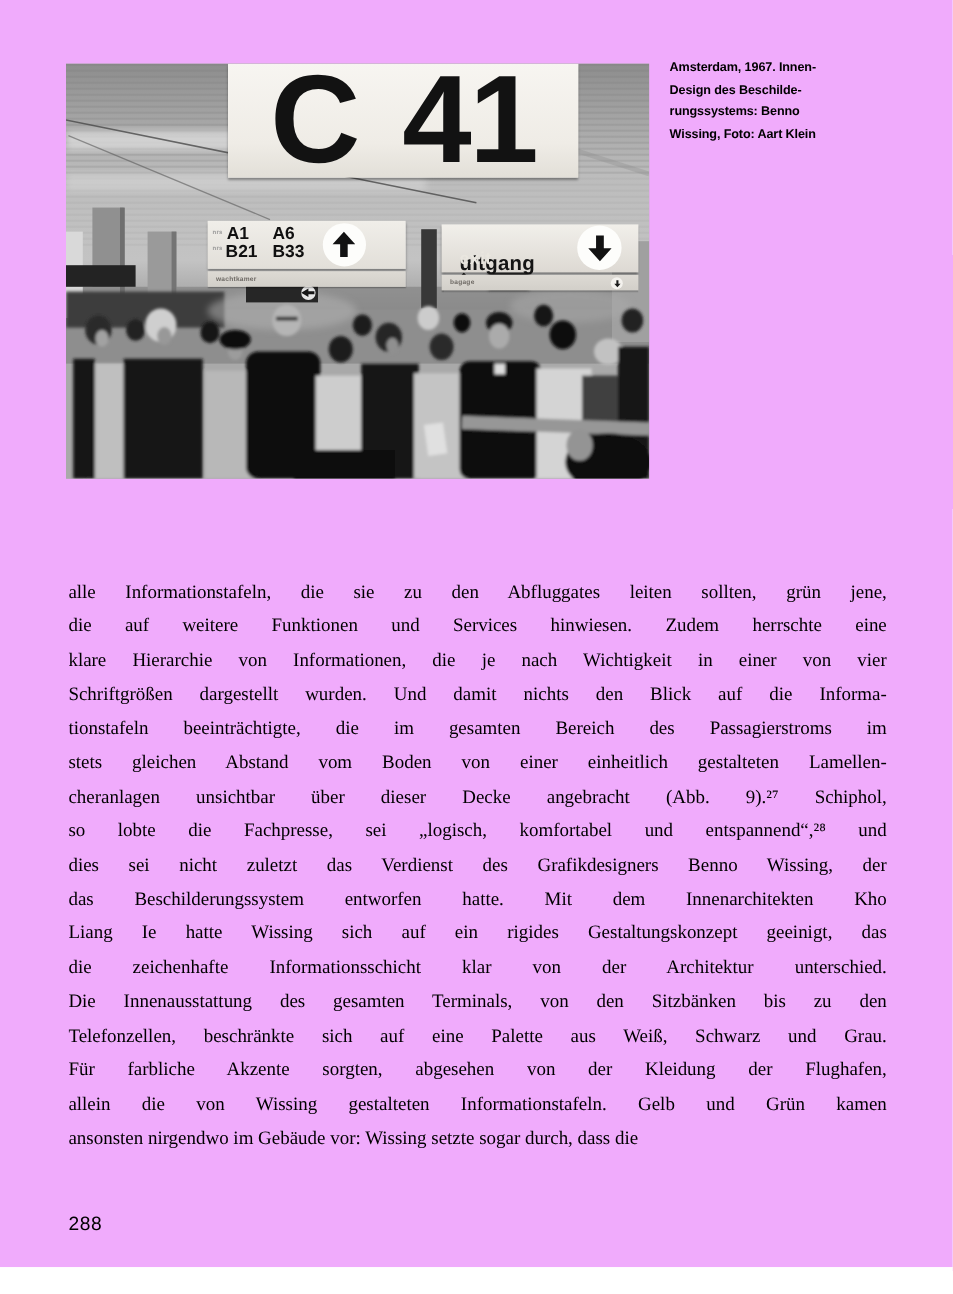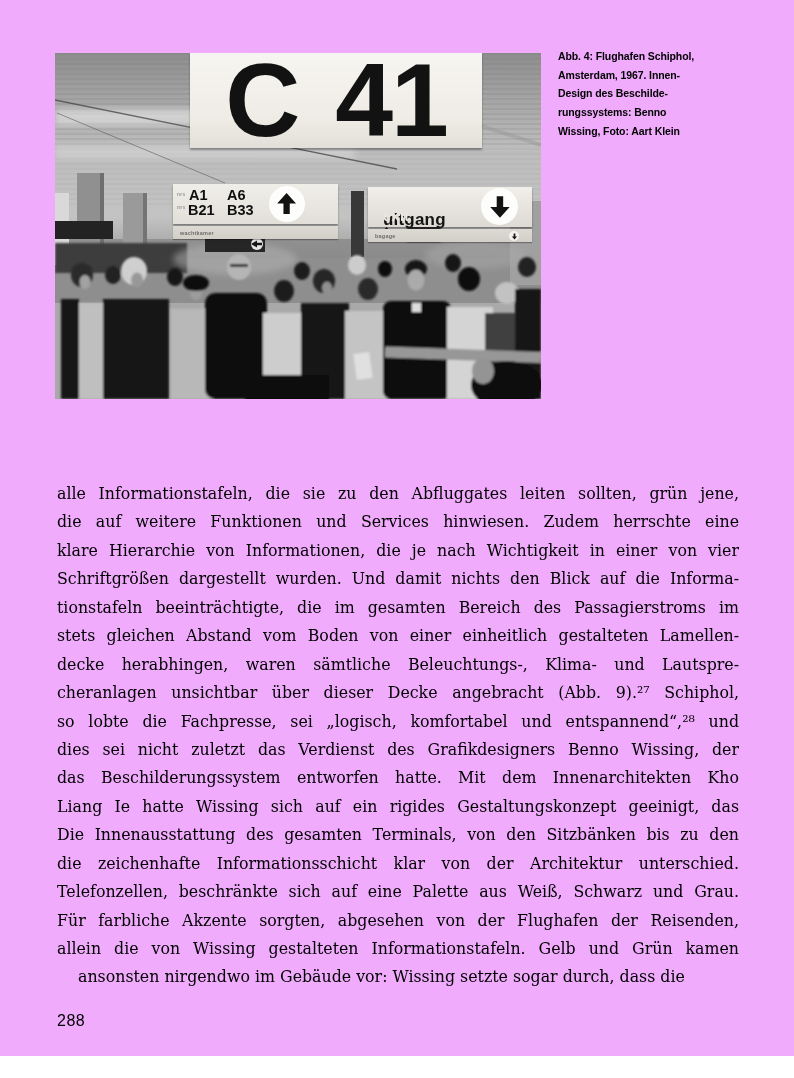--- a/index.html
+++ b/index.html
@@ -43,23 +43,23 @@
   .uitgang{position:absolute;left:15px;top:3px;font-size:17px;color:#141414;letter-spacing:.2px;margin-top:20px;}
   .exitword{position:absolute;left:15px;top:21px;font-size:14.5px;color:#e9e6df;letter-spacing:.4px;}
 
   
   .caption{position:absolute;left:558px;top:47px;width:190px;
            font-family:"Liberation Sans","DejaVu Sans",sans-serif;font-weight:bold;
            font-size:10.5px;line-height:18.7px;color:#000;letter-spacing:-.1px;}
 
   
   .bodytext{position:absolute;left:57px;top:480px;width:682px;
-            font-size:15.8px;line-height:28.45px;color:#000;}
+            font-size:15.8px;line-height:28.45px;color:#000;font-family:Liberation Serif, serif;}
   .bl{text-align:justify;text-align-last:justify;height:28.45px;overflow:hidden;}
-  .bl.last{text-align-last:left;margin-left:21px;}
+  .bl.last{text-align-last:left;}
 
   .pagenum{position:absolute;left:57px;top:1012px;
            font-family:"Liberation Sans","DejaVu Sans",sans-serif;font-weight:normal;
            font-size:16px;letter-spacing:.5px;color:#000;}
 </style>
 </head>
 <body>
 
 <div class="page">
 
@@ -210,43 +210,41 @@
       <span class="striplabel">bagage</span>
       <span class="minidisc">
         <svg viewBox="0 0 24 24">
           <path d="M12 22 L3 12 L9 12 L9 2 L15 2 L15 12 L21 12 Z" fill="#1a1a1a"></path>
         </svg>
       </span>
     </div>
   </div>
 
   <div class="caption">
-    <div>Abb. 4: Flughafen Schiphol,</div>
     <div>Amsterdam, 1967. Innen-</div>
     <div>Design des Beschilde-</div>
     <div>rungssystems: Benno</div>
     <div>Wissing, Foto: Aart Klein</div>
   </div>
 
   <div class="bodytext">
     <div class="bl">alle Informationstafeln, die sie zu den Abfluggates leiten sollten, grün jene,</div>
     <div class="bl">die auf weitere Funktionen und Services hinwiesen. Zudem herrschte eine</div>
     <div class="bl">klare Hierarchie von Informationen, die je nach Wichtigkeit in einer von vier</div>
     <div class="bl">Schriftgrößen dargestellt wurden. Und damit nichts den Blick auf die Informa-</div>
     <div class="bl">tionstafeln beeinträchtigte, die im gesamten Bereich des Passagierstroms im</div>
     <div class="bl">stets gleichen Abstand vom Boden von einer einheitlich gestalteten Lamellen-</div>
-    <div class="bl">decke herabhingen, waren sämtliche Beleuchtungs-, Klima- und Lautspre-</div>
     <div class="bl">cheranlagen unsichtbar über dieser Decke angebracht (Abb. 9).²⁷ Schiphol,</div>
     <div class="bl">so lobte die Fachpresse, sei „logisch, komfortabel und entspannend“,²⁸ und</div>
     <div class="bl">dies sei nicht zuletzt das Verdienst des Grafikdesigners Benno Wissing, der</div>
     <div class="bl">das Beschilderungssystem entworfen hatte. Mit dem Innenarchitekten Kho</div>
     <div class="bl">Liang Ie hatte Wissing sich auf ein rigides Gestaltungskonzept geeinigt, das</div>
+    <div class="bl">die zeichenhafte Informationsschicht klar von der Architektur unterschied.</div>
     <div class="bl">Die Innenausstattung des gesamten Terminals, von den Sitzbänken bis zu den</div>
-    <div class="bl">die zeichenhafte Informationsschicht klar von der Architektur unterschied.</div>
     <div class="bl">Telefonzellen, beschränkte sich auf eine Palette aus Weiß, Schwarz und Grau.</div>
-    <div class="bl">Für farbliche Akzente sorgten, abgesehen von der Flughafen der Reisenden,</div>
+    <div class="bl">Für farbliche Akzente sorgten, abgesehen von der Kleidung der Flughafen,</div>
     <div class="bl">allein die von Wissing gestalteten Informationstafeln. Gelb und Grün kamen</div>
     <div class="bl last">ansonsten nirgendwo im Gebäude vor: Wissing setzte sogar durch, dass die</div>
   </div>
 
   <div class="pagenum">288</div>
 
 </div>
 
 </body></html>

